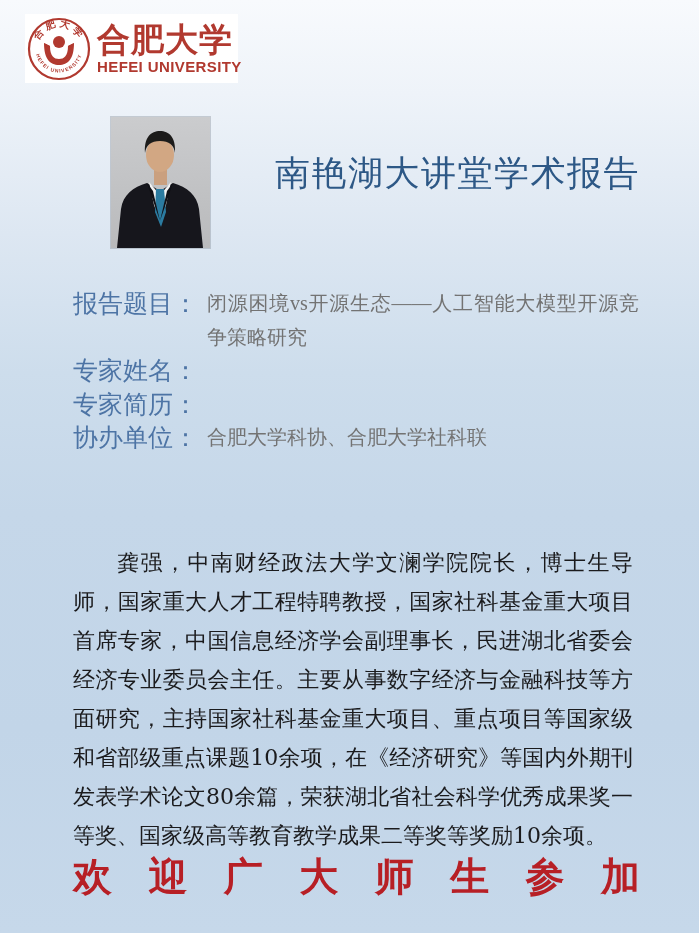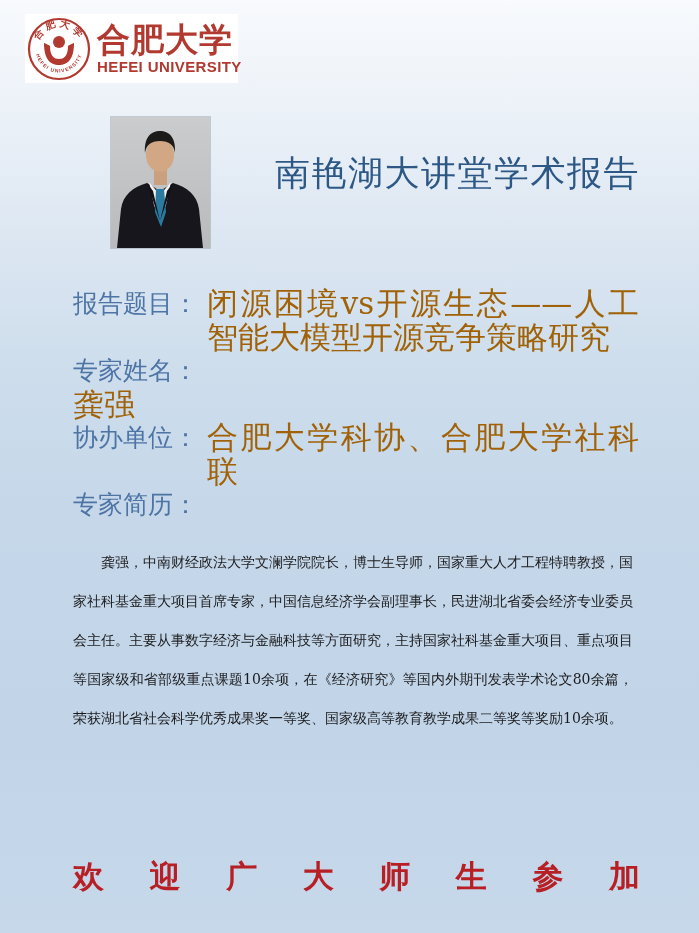--- a/index.html
+++ b/index.html
@@ -55,36 +55,37 @@
     position: absolute; left: 73px; top: 287px; width: 566px;
   }
   .info-row { display: flex; align-items: flex-start; }
   .info-label {
     flex: 0 0 134px; width: 134px;
     color: #4d74a5; font-size: 25px; line-height: 33.5px;
     white-space: nowrap;
   }
   .info-value {
     flex: 1 1 auto;
-    color: #a16207; font-size: 31px; line-height: 33.5px;
+    color: #737373; font-size: 20px; line-height: 33.5px;
     text-align: justify;
+    font-family: Liberation Serif, serif;
   }
 
   
   .bio {
     position: absolute; left: 73px; top: 543px; width: 560px; height: 314px;
     overflow: hidden; margin: 0;
-    color: #1b1b1d; font-size: 14px; line-height: 39px;
+    color: #1b1b1d; font-size: 22px; line-height: 39px;
     text-align: justify; text-indent: 2em;
   }
 
   
   .welcome {
     position: absolute; left: 73px; top: 856px; width: 567px;
-    color: #b71f25; font-size: 31px; font-weight: bold;
+    color: #b71f25; font-size: 39px; font-weight: bold;
     line-height: 40px;
     text-align: justify; text-align-last: justify;
   }
 </style>
 </head>
 <body>
 
 <div class="logo-block">
   <svg class="seal" viewBox="0 0 64 64" aria-hidden="true">
     <defs>
@@ -146,27 +147,26 @@
 
 <div class="info">
   <div class="info-row">
     <span class="info-label">报告题目：</span>
     <span class="info-value">闭源困境vs开源生态——人工智能大模型开源竞争策略研究</span>
   </div>
   <div class="info-row">
     <span class="info-label">专家姓名：</span>
   </div>
   <div class="info-row">
-    <span class="info-value">龚强</span>
+  </div>
+  <div class="info-row">
+    <span class="info-label">专家简历：</span>
+    <span class="info-value"></span>
   </div>
   <div class="info-row">
     <span class="info-label">协办单位：</span>
     <span class="info-value">合肥大学科协、合肥大学社科联</span>
-  </div>
-  <div class="info-row">
-    <span class="info-label">专家简历：</span>
-    <span class="info-value"></span>
   </div>
 </div>
 
 <p class="bio">龚强，中南财经政法大学文澜学院院长，博士生导师，国家重大人才工程特聘教授，国家社科基金重大项目首席专家，中国信息经济学会副理事长，民进湖北省委会经济专业委员会主任。主要从事数字经济与金融科技等方面研究，主持国家社科基金重大项目、重点项目等国家级和省部级重点课题10余项，在《经济研究》等国内外期刊发表学术论文80余篇，荣获湖北省社会科学优秀成果奖一等奖、国家级高等教育教学成果二等奖等奖励10余项。</p>
 
 <div class="welcome">欢迎广大师生参加</div>
 
 </body></html>

